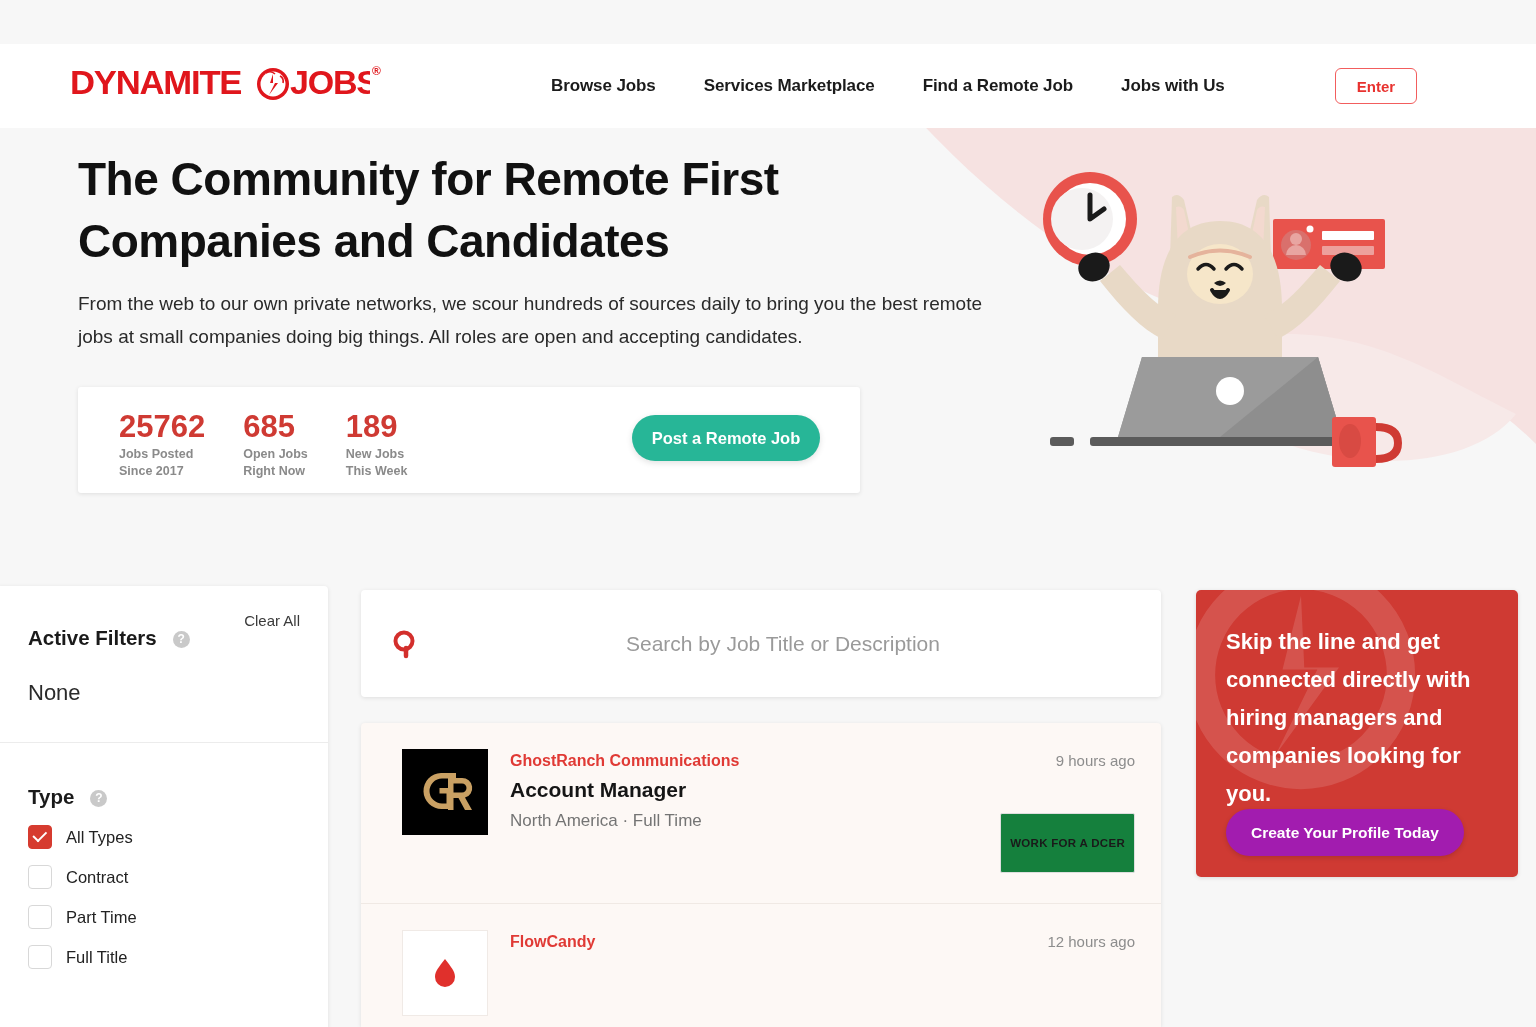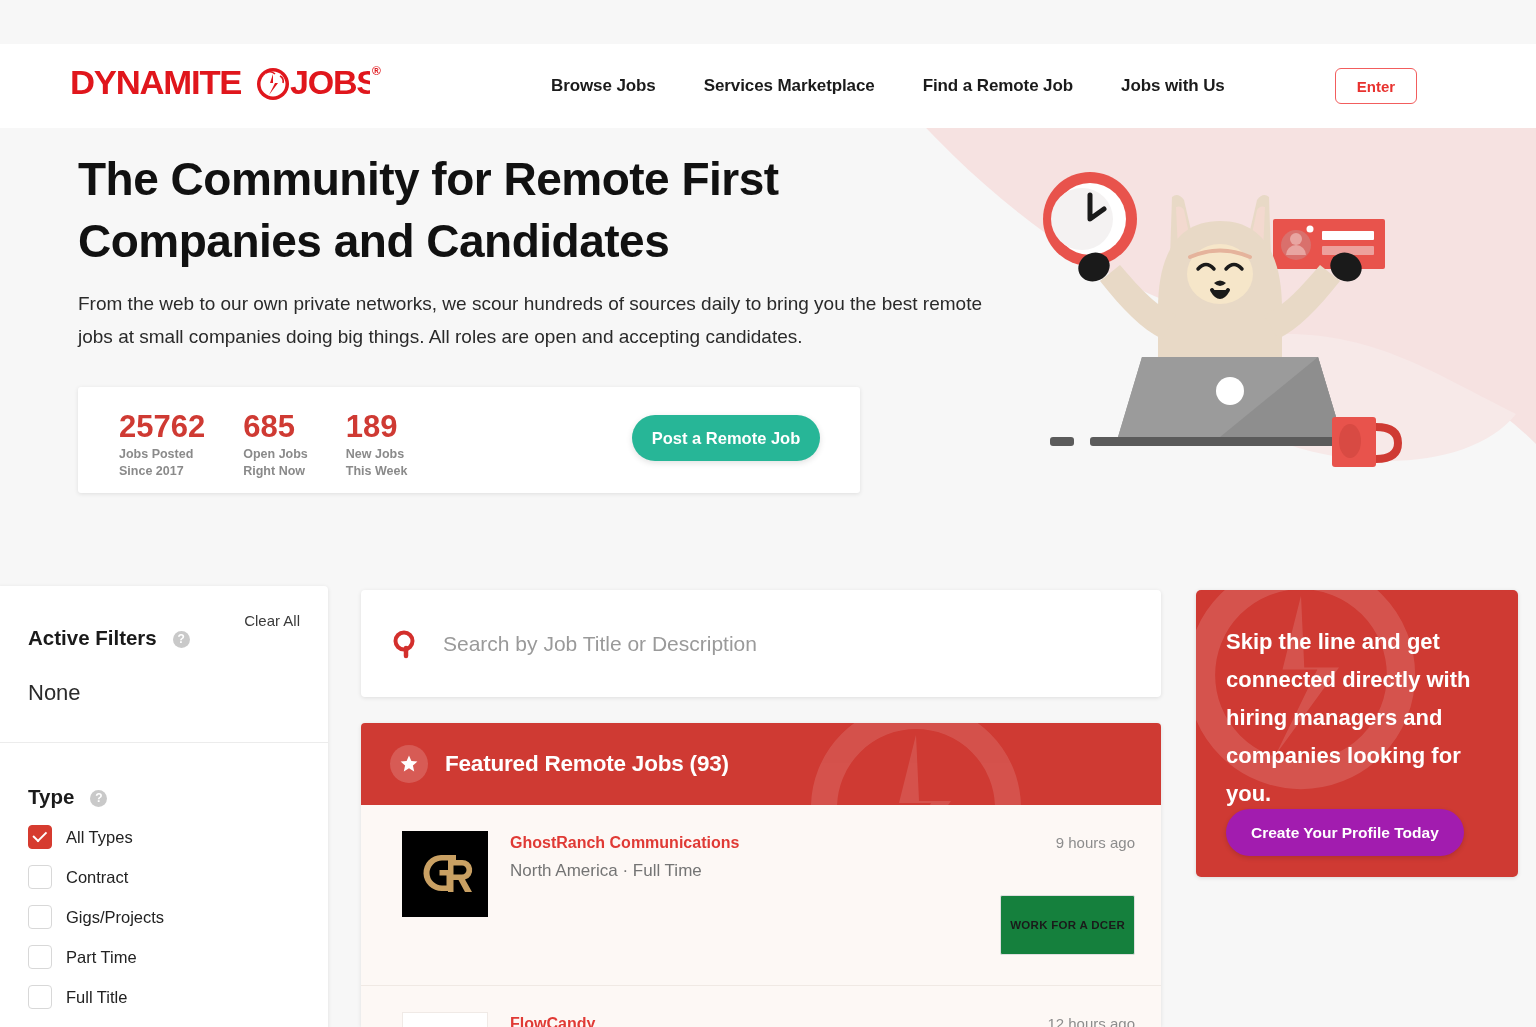--- a/index.html
+++ b/index.html
@@ -148,21 +148,21 @@
     position: absolute; left: 361px; top: 16px;
     width: 800px; height: 107px;
     background: #fff; border-radius: 4px;
     box-shadow: 0 1px 4px rgba(0,0,0,.10);
     display: flex; align-items: center;
   }
   .search-icon { margin-left: 30px; margin-right: 22px; flex:none; }
   .search-input {
     border: 0; outline: 0; background: transparent;
     font-family: "Liberation Sans", sans-serif;
-    font-size: 21px; color: #222; width: 680px;
+    font-size: 21px; color: #222; width: 680px; text-align: center;
   }
   .search-input::placeholder { color: #9a9a9a; }
 
   
   .featured {
     position: absolute; left: 361px; top: 149px;
     width: 800px; height: 304px;
     border-radius: 4px 4px 0 0;
     background: #fdf8f5;
     box-shadow: 0 1px 4px rgba(0,0,0,.10);
@@ -361,65 +361,50 @@
       <div class="chk-row">
         <span class="chk on"></span>
         <span class="chk-lbl">All Types</span>
       </div>
       <div class="chk-row">
         <span class="chk"></span>
         <span class="chk-lbl">Contract</span>
       </div>
       <div class="chk-row">
         <span class="chk"></span>
-        <span class="chk-lbl">Gigs/Projects</span>
-      </div>
-      <div class="chk-row">
-        <span class="chk"></span>
         <span class="chk-lbl">Part Time</span>
       </div>
       <div class="chk-row">
         <span class="chk"></span>
         <span class="chk-lbl">Full Title</span>
       </div>
     </div>
   </aside>
 
   <div class="search-card">
     <svg class="search-icon" width="30" height="30" viewBox="0 0 30 30">
       <circle cx="13" cy="12" r="8.5" stroke="#d32f2c" stroke-width="4" fill="none"></circle>
       <line x1="15" y1="19" x2="15" y2="27" stroke="#d32f2c" stroke-width="4.5" stroke-linecap="round"></line>
     </svg>
     <input class="search-input" type="text" placeholder="Search by Job Title or Description" style="">
   </div>
 
   <section class="featured">
-    <div class="feat-head">
-      <svg class="feat-wm" width="230" height="230" viewBox="0 0 230 230">
-        <circle cx="115" cy="115" r="92" stroke="#ffffff" stroke-width="26" fill="none"></circle>
-        <path d="M115 42 L98 110 L130 110 L92 188 L150 108 L118 108 Z" fill="#ffffff"></path>
-      </svg>
-      <span class="star-circle">
-        <svg width="20" height="20" viewBox="0 0 20 20">
-            <path d="M10 1.5 L12.4 7 L18.4 7.6 L13.9 11.6 L15.2 17.5 L10 14.3 L4.8 17.5 L6.1 11.6 L1.6 7.6 L7.6 7 Z" fill="#ffffff"></path>
-          </svg>
-      </span>
-      <span class="feat-title">Featured Remote Jobs (93)</span>
-    </div>
 
     <div class="job-row">
       <div class="job-logo gr">
         <svg width="70" height="60" viewBox="0 0 70 60">
           <path d="M30 12 h14 v5 h-13 a13 13 0 1 0 0 26 h4 v-11 h-7 v-5 h13 v21 h-11 a18 18 0 1 1 0 -36 z" fill="#c9a košt"></path>
           <path d="M31 11 h15 v5.5 h-14 a12.5 12.5 0 1 0 0 25 h4.5 v-10 h-7 v-5.5 h12.5 v21 h-10 a18 18 0 1 1 -1 -36 z" fill="#c9a063"></path>
           <path d="M38 16 h14 a10 10 0 0 1 3 19.6 l7 12.4 h-7 l-6.5 -12 h-5 v12 h-5.5 z m5.5 5.5 v9 h8.5 a4.5 4.5 0 0 0 0 -9 z" fill="#c9a063"></path>
         </svg>
       </div>
       <div class="job-meta">
         <div class="job-company">GhostRanch Communications</div>
+        <div class="job-title">Account Manager</div>
         <div class="job-sub">North America · Full Time</div>
       </div>
       <div class="job-right">
         <div class="job-time">9 hours ago</div>
         <div class="job-badge">WORK FOR A DCER</div>
       </div>
     </div>
 
     <div class="job-row" style="border-bottom:none;">
       <div class="job-logo fc">

